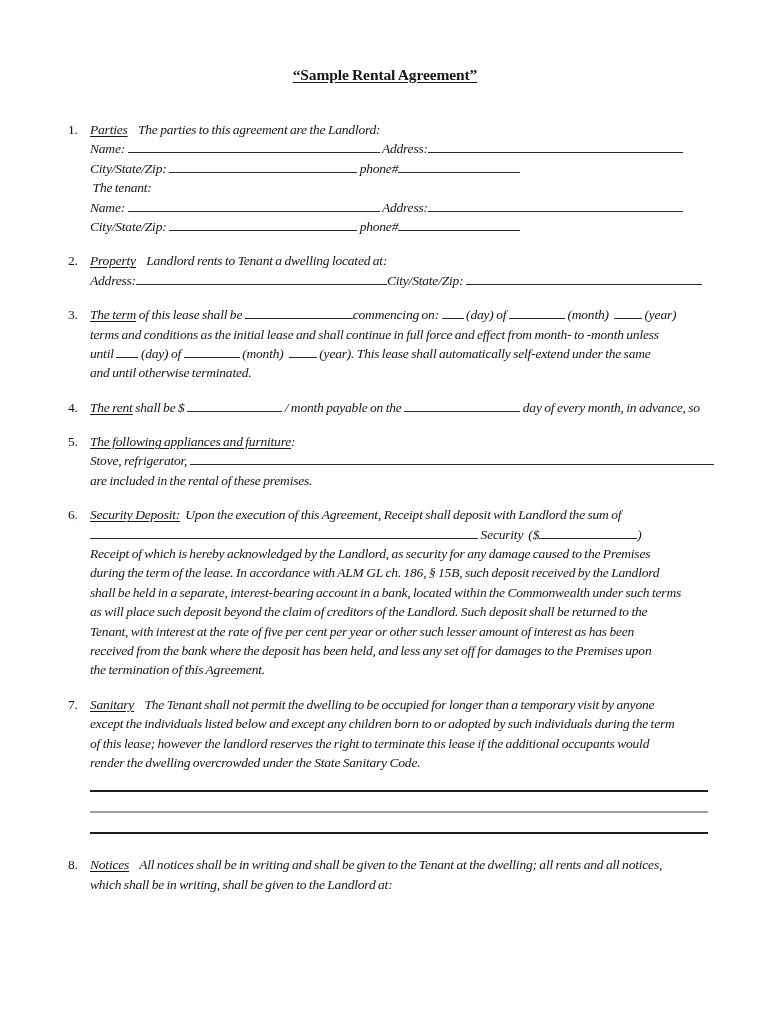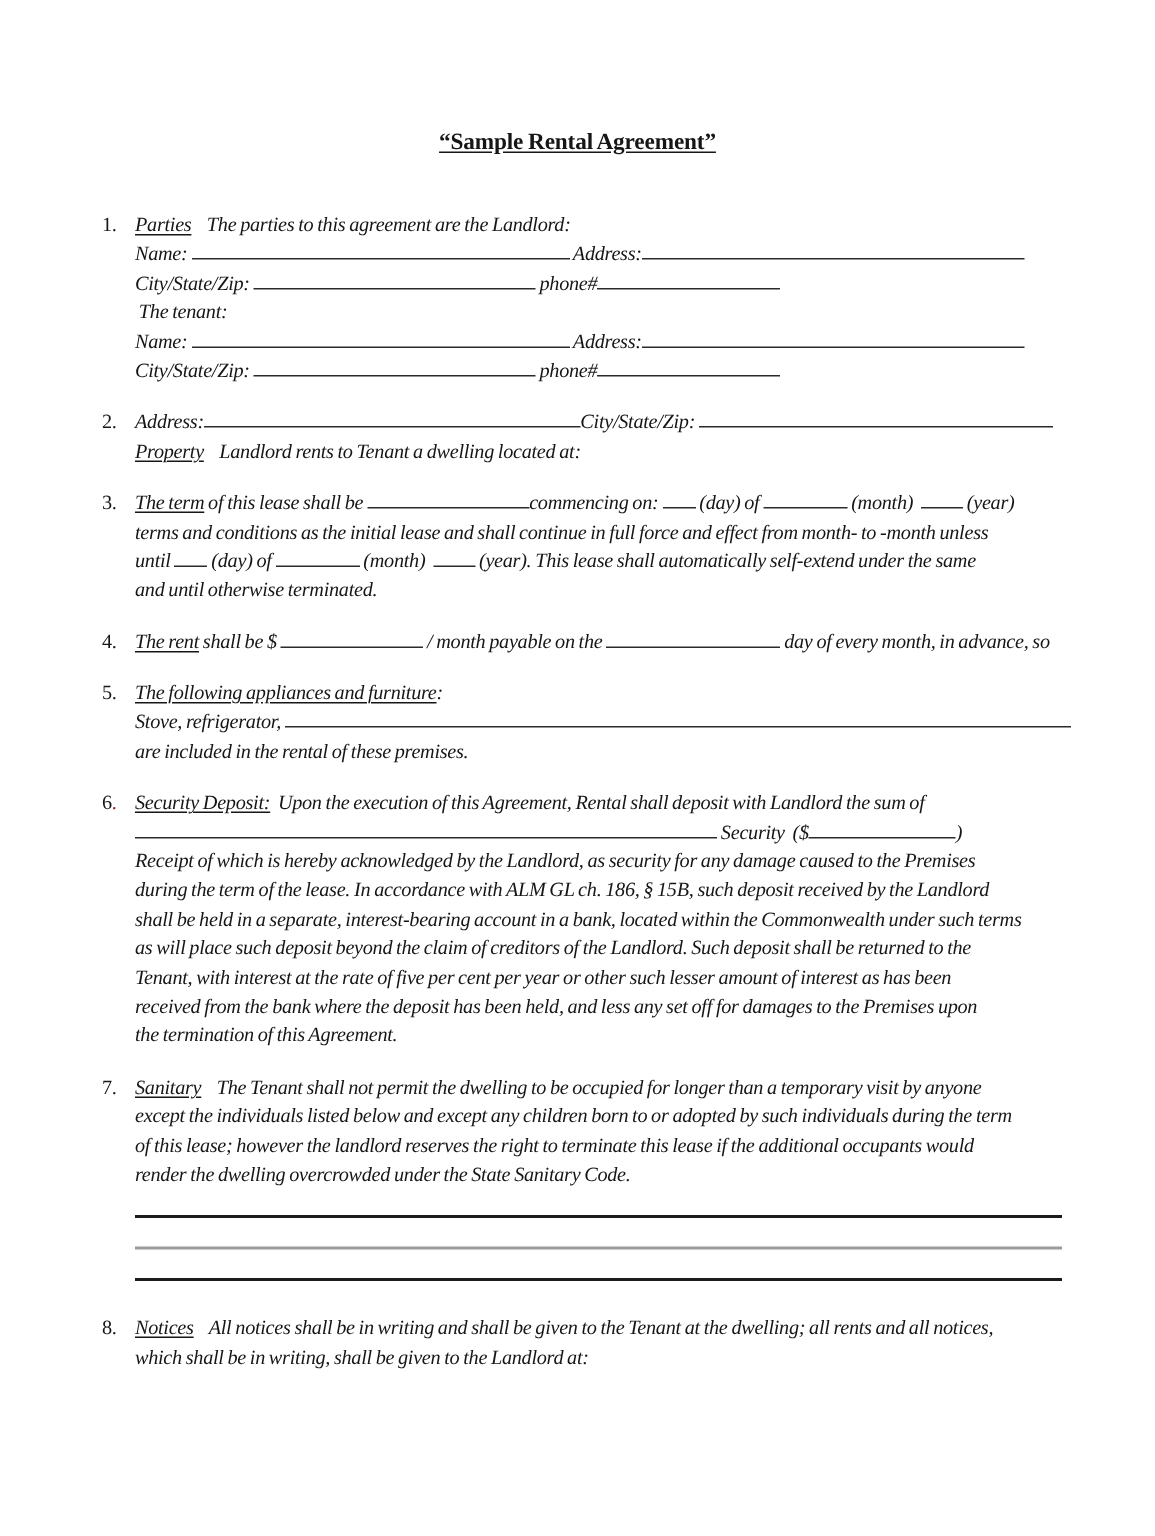--- a/index.html
+++ b/index.html
@@ -3,21 +3,21 @@
 <meta charset="utf-8">
 <style>
   html,body { margin:0; padding:0; background:#ffffff; }
   .page {
     position:relative; width:770px; height:1024px; background:#ffffff;
     font-family:"Liberation Serif", serif; color:#161616;
     font-size:13.5px; letter-spacing:-0.2px; word-spacing:-0.6px;
     overflow:hidden;
   }
   .doc-title {
-    padding-top:86px; text-align:center;
+    padding-top:66px; text-align:center;
     font-weight:bold; font-size:15.5px; letter-spacing:-0.1px;
   }
   .doc-title .tspan { text-decoration:underline; text-underline-offset:2px; }
   .sections { margin-top:36px; }
   .section { position:relative; margin-bottom:15px; }
   .section[data-sec="8"] { margin-top:21px; }
   .num { position:absolute; left:68px; top:0; line-height:19.4px; }
   .content { margin-left:90px; margin-right:10px; }
   .line { white-space:pre; line-height:19.4px; height:19.4px;font-style:italic; }
   .u { text-decoration:underline; text-underline-offset:2px; text-decoration-thickness:1px; }
@@ -41,22 +41,22 @@
           <div class="line"><span>Name: </span><span class="blank" style="width: 252px;"></span><span> Address:</span><span class="blank" style="width: 255px;"></span></div>
           <div class="line"><span>City/State/Zip: </span><span class="blank" style="width: 188px;"></span><span> phone#</span><span class="blank" style="width: 122px;"></span></div>
           <div class="line"><span> The tenant:</span></div>
           <div class="line"><span>Name: </span><span class="blank" style="width: 252px;"></span><span> Address:</span><span class="blank" style="width: 255px;"></span></div>
           <div class="line"><span>City/State/Zip: </span><span class="blank" style="width: 188px;"></span><span> phone#</span><span class="blank" style="width: 122px;"></span></div>
         </div>
       </div>
       <div class="section" data-sec="2">
         <div class="num">2.</div>
         <div class="content">
+          <div class="line"><span class="u">Property</span><span>    Landlord rents to Tenant a dwelling located at:</span></div>
           <div class="line"><span>Address:</span><span class="blank" style="width: 251px;"></span><span>City/State/Zip: </span><span class="blank" style="width: 236px;"></span></div>
-          <div class="line"><span class="u">Property</span><span>    Landlord rents to Tenant a dwelling located at:</span></div>
         </div>
       </div>
       <div class="section" data-sec="3">
         <div class="num">3.</div>
         <div class="content">
           <div class="line"><span class="u">The term</span><span> of this lease shall be </span><span class="blank" style="width: 108px;"></span><span>commencing on: </span><span class="blank" style="width: 22px;"></span><span> (day) of </span><span class="blank" style="width: 56px;"></span><span> (month)  </span><span class="blank" style="width: 28px;"></span><span> (year)</span></div>
           <div class="line"><span>terms and conditions as the initial lease and shall continue in full force and effect from month- to -month unless</span></div>
           <div class="line"><span>until </span><span class="blank" style="width: 22px;"></span><span> (day) of </span><span class="blank" style="width: 56px;"></span><span> (month)  </span><span class="blank" style="width: 28px;"></span><span> (year). This lease shall automatically self-extend under the same</span></div>
           <div class="line"><span>and until otherwise terminated.</span></div>
         </div>
@@ -71,21 +71,21 @@
         <div class="num">5.</div>
         <div class="content">
           <div class="line"><span class="u">The following appliances and furniture</span><span>:</span></div>
           <div class="line"><span>Stove, refrigerator, </span><span class="blank" style="width: 524px;"></span></div>
           <div class="line"><span>are included in the rental of these premises.</span></div>
         </div>
       </div>
       <div class="section" data-sec="6">
         <div class="num"><span>6</span><span style="color: rgb(163, 21, 21);">.</span></div>
         <div class="content">
-          <div class="line"><span class="u">Security Deposit:</span><span>  Upon the execution of this Agreement, Rental shall deposit with Landlord the sum of</span></div>
+          <div class="line"><span class="u">Security Deposit:</span><span>  Upon the execution of this Agreement, Receipt shall deposit with Landlord the sum of</span></div>
           <div class="line"><span class="blank" style="width: 388px;"></span><span> Security  ($</span><span class="blank" style="width: 98px;"></span><span>)</span></div>
           <div class="line"><span>Receipt of which is hereby acknowledged by the Landlord, as security for any damage caused to the Premises</span></div>
           <div class="line"><span>during the term of the lease. In accordance with ALM GL ch. 186, § 15B, such deposit received by the Landlord</span></div>
           <div class="line"><span>shall be held in a separate, interest-bearing account in a bank, located within the Commonwealth under such terms</span></div>
           <div class="line"><span>as will place such deposit beyond the claim of creditors of the Landlord. Such deposit shall be returned to the</span></div>
           <div class="line"><span>Tenant, with interest at the rate of five per cent per year or other such lesser amount of interest as has been</span></div>
           <div class="line"><span>received from the bank where the deposit has been held, and less any set off for damages to the Premises upon</span></div>
           <div class="line"><span>the termination of this Agreement.</span></div>
         </div>
       </div>

